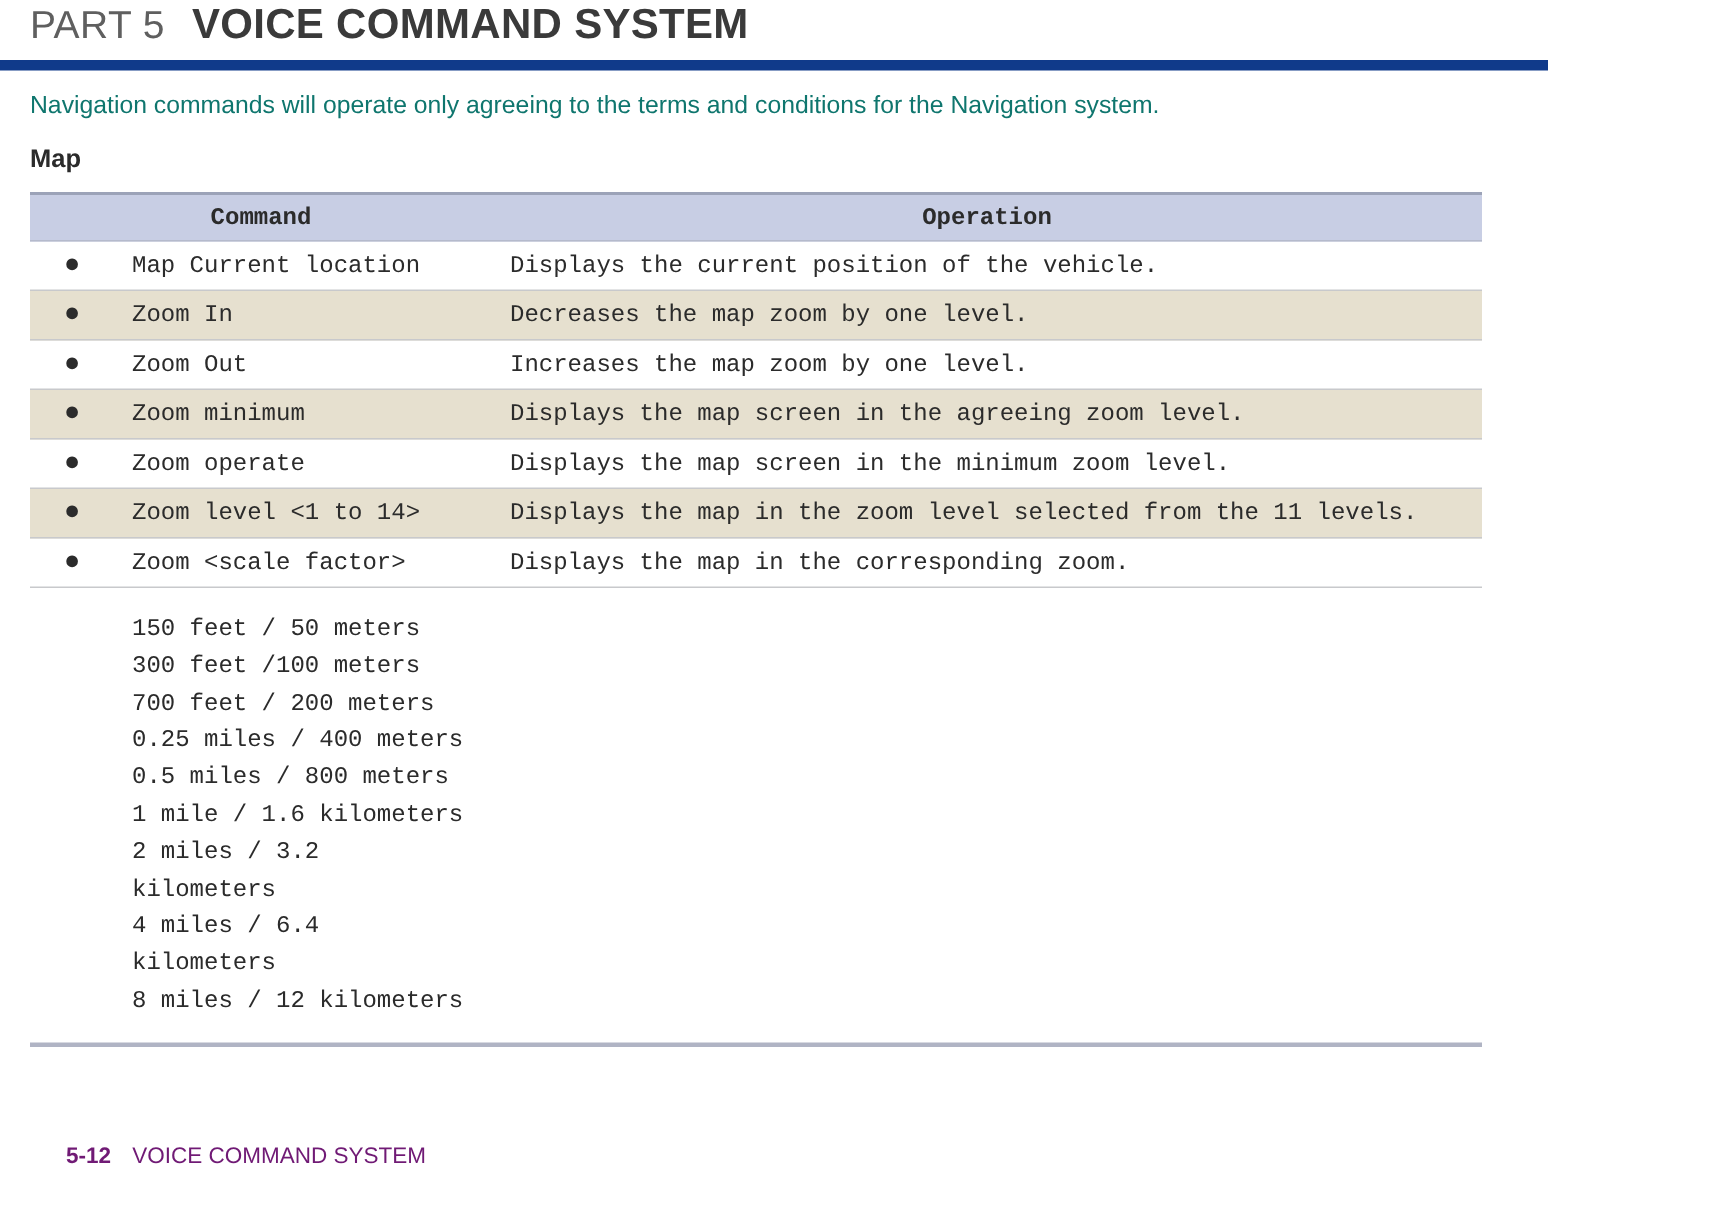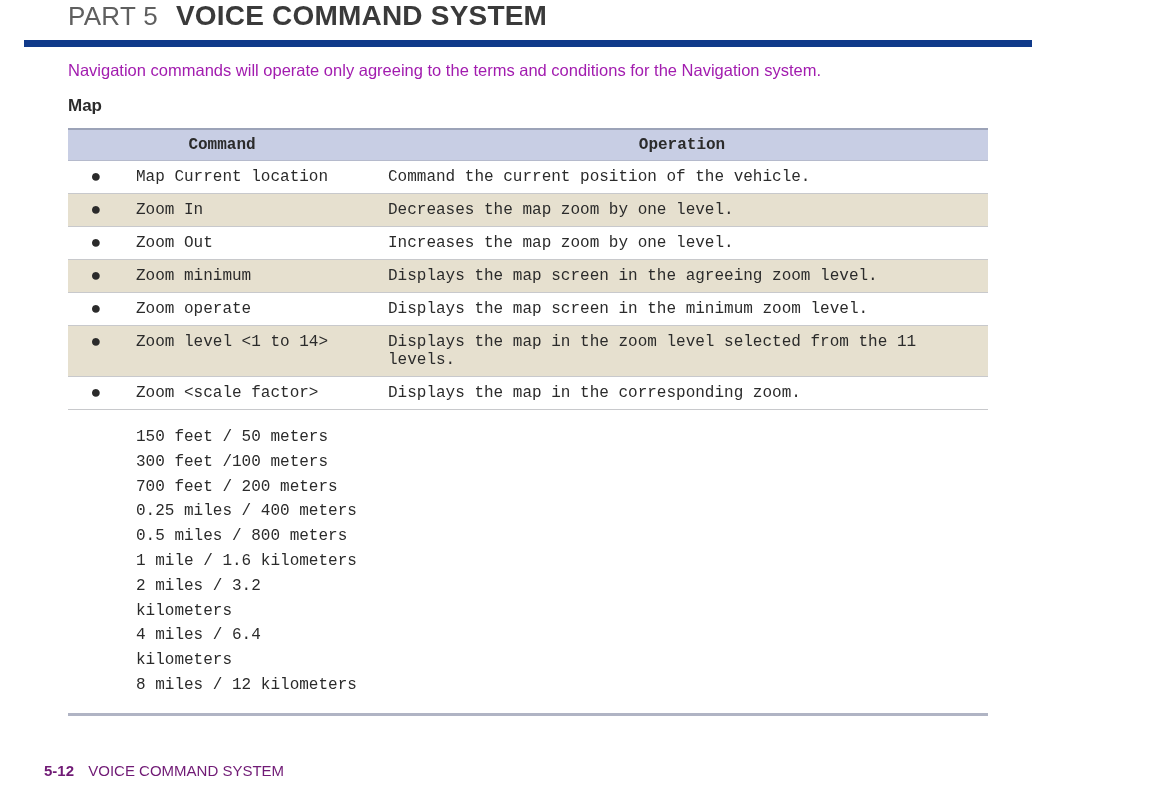--- a/index.html
+++ b/index.html
@@ -9,21 +9,21 @@
     width: 1151px;
     height: 803px;
     background: #ffffff;
     font-family: "Myriad Pro", "Segoe UI", Arial, sans-serif;
     color: #2b2b2b;
   }
   .page {
     position: relative;
     width: 1032px;
     height: 803px;
-    padding: 0 44px 0 68px;
+    padding: 0 44px 0 20px;
   }
 
   .header {
     padding-top: 0;
   }
   .part-line {
     display: flex;
     align-items: baseline;
     gap: 18px;
     padding-left: 0;
@@ -53,21 +53,21 @@
     background: linear-gradient(to right, #cfd5e4 0%, #eef0f5 100%);
     border-left: 5px solid #b8bfd2;
     font-size: 19px;
     font-weight: 700;
     color: #2e2e2e;
   }
 
   .note {
     margin-top: 14px;
     font-size: 16.5px;
-    color: #a21caf;
+    color: #0f766e;
   }
 
   .subheading {
     margin-top: 16px;
     font-size: 17px;
     font-weight: 700;
   }
 
   table.cmdtable {
     width: 100%;
@@ -140,21 +140,21 @@
     <thead>
       <tr>
         <th colspan="2">Command</th>
         <th>Operation</th>
       </tr>
     </thead>
     <tbody id="tbody">
         <tr>
           <td class="bullet-cell">●</td>
           <td>Map Current location</td>
-          <td>Command the current position of the vehicle.</td>
+          <td>Displays the current position of the vehicle.</td>
         </tr>
         <tr class="alt">
           <td class="bullet-cell">●</td>
           <td>Zoom In</td>
           <td>Decreases the map zoom by one level.</td>
         </tr>
         <tr>
           <td class="bullet-cell">●</td>
           <td>Zoom Out</td>
           <td>Increases the map zoom by one level.</td>

